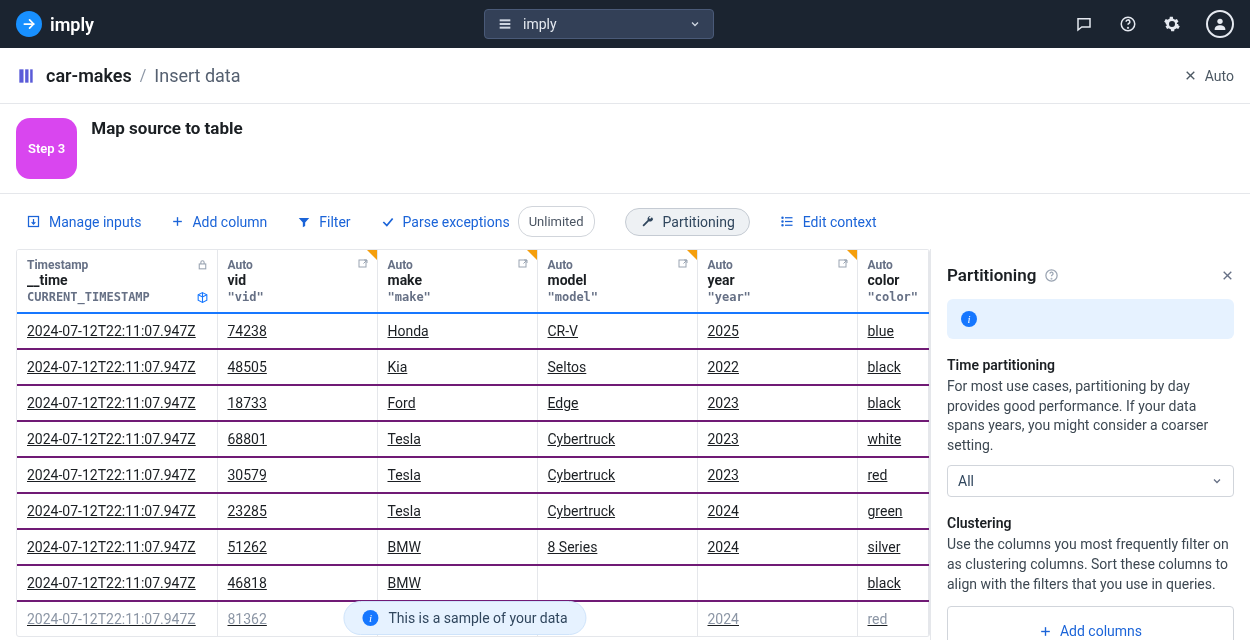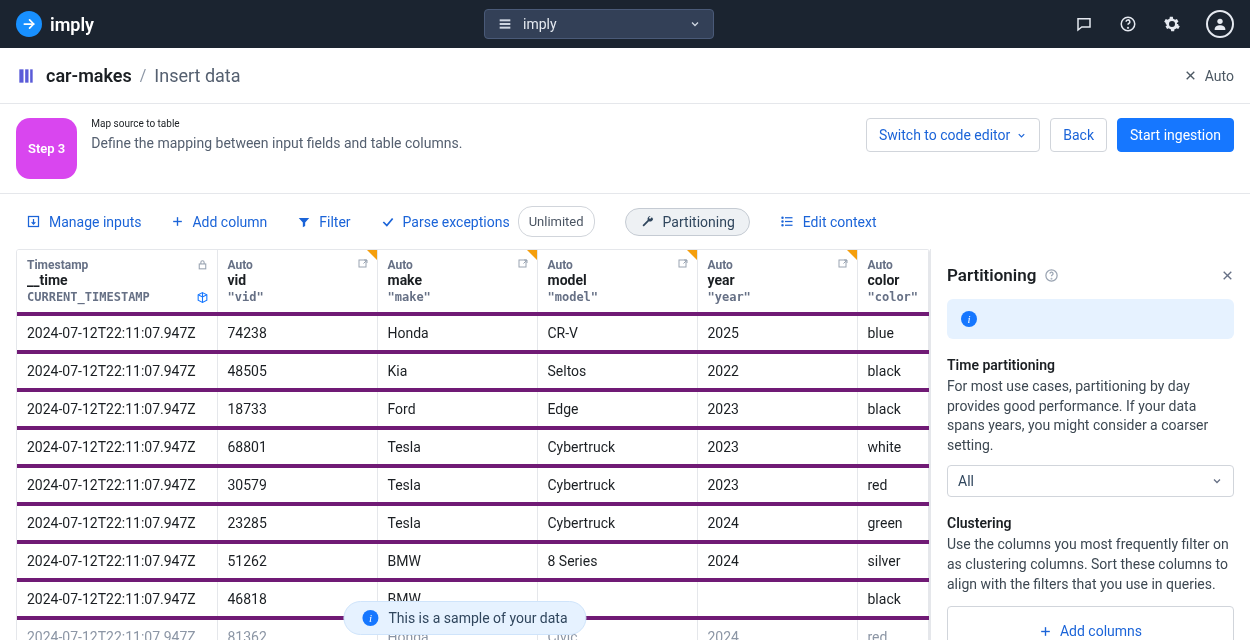--- a/index.html
+++ b/index.html
@@ -19,21 +19,21 @@
 .crumbrow { height: 56px; border-bottom: 1px solid #e5e7eb; display: flex; align-items: center; padding: 0 16px; }
 .crumb-ic { color: #5a5bd8; margin-right: 10px; }
 .crumb-main { font-size: 18px; font-weight: 600; color: #1b1f23; }
 .crumb-sep { margin: 0 8px; color: #8c96a5; }
 .crumb-sub { font-size: 18px; color: #556070; }
 .exit { margin-left: auto; display: flex; align-items: center; gap: 8px; color: #4c5863; font-size: 14px; }
 
 
 .steprow { display: flex; align-items: flex-start; padding: 14px 16px; border-bottom: 1px solid #e5e7eb; }
 .step-badge { background: #d946ef; color: #fff; font-size: 13px; font-weight: 600; border-radius: 14px; padding: 23px 12px; margin-right: 14px; }
-.step-txt .title { font-weight: 400; font-size: 10px; }
+.step-txt .title { font-weight: 700; font-size: 17px; }
 .step-txt .desc { font-size: 14px; color: #556070; margin-top: 6px; }
 .step-actions { margin-left: auto; display: flex; align-items: center; gap: 10px; }
 .btn { border: 1px solid #d1d5db; background: #fff; border-radius: 4px; padding: 8px 12px; font-size: 14px; color: #1b64d8; display: flex; align-items: center; gap: 6px; }
 .btn-secondary { color: #1b64d8; }
 .btn-primary { background: #1677ff; color: #fff; border-color: #1677ff; }
 
 
 .toolbar { display: flex; align-items: center; gap: 30px; padding: 12px 26px; color: #1b64d8; font-size: 14px; }
 .tb-item { display: flex; align-items: center; gap: 8px; }
 .pill { border: 1px solid #d1d5db; border-radius: 14px; padding: 7px 10px; color: #4b5563; font-size: 13px; }
@@ -49,21 +49,21 @@
 table { border-collapse: collapse; width: 100%; table-layout: fixed; }
 th, td { border-right: 1px solid #e5e7eb; }
 th { text-align: left; background: #fff; border-bottom: 2px solid #1677ff; padding: 8px 10px; font-weight: 700; font-size: 12px; color: #667085; vertical-align: top; position: relative; overflow: hidden; }
 th .autolab, th .tslab { color: #667085; font-size: 12px; }
 th .colname { color: #1b1f23; font-size: 14px; margin-top: 0; }
 th .src { font-family: ui-monospace, monospace; font-size: 12px; color: #667085; margin-top: 2px; }
 th .corner { position: absolute; top: 0; right: 0; width: 0; height: 0; border-top: 10px solid #f59e0b; border-left: 10px solid transparent; }
 th .colic { position: absolute; right: 8px; color: #9aa4b2; }
 th .colic.top { top: 8px; }
 th .colic.bot { bottom: 8px; }
-tbody tr { border-top: 4px solid #701a75; }
+tbody tr { border-top: 2px solid #701a75; text-decoration: underline; }
 tbody td { padding: 9px 10px; font-size: 14px; color: #1b1f23; white-space: nowrap; overflow: hidden; text-overflow: ellipsis; }
 tbody tr:last-child td { color: #8c96a5; }
 
 .sample-toast { position: absolute; left: 50%; transform: translateX(-50%); bottom: 18px; background: #e6f2ff; border: 1px solid #cfe4fb; border-radius: 20px; padding: 8px 18px; display: flex; align-items: center; gap: 10px; font-size: 14px; color: #30465d; }
 .info-dot { width: 16px; height: 16px; border-radius: 50%; background: #1677ff; display: flex; align-items: center; justify-content: center; color: #fff; font-family: ui-serif, serif; font-size: 11px; font-style: italic; }
 
 
 .panel-head { display: flex; align-items: center; gap: 8px; }
 .panel-head .t { font-size: 17px; font-weight: 600; }
 .panel-head .close { margin-left: auto; color: #667085; }
@@ -151,37 +151,20 @@
         </svg>
     </span>
     <span>Auto</span>
   </div>
 </div>
 
 <div class="steprow">
   <span class="step-badge">Step 3</span>
   <div class="step-txt">
     <div class="title">Map source to table</div>
-    <div class="desc">Define the mapping between input fields and table columns.</div>
-  </div>
-  <div class="step-actions">
-    <div class="btn btn-secondary">
-      <span>Switch to code editor</span>
-      <span>
-          <svg width="11" height="11" viewBox="0 0 24 24" fill="none" stroke="#1b64d8" stroke-width="2.5">
-            <polyline points="6 9 12 15 18 9"></polyline>
-          </svg>
-        </span>
-    </div>
-    <div class="btn btn-secondary">
-        <span>Back</span>
-      </div>
-    <div class="btn btn-primary">
-        <span>Start ingestion</span>
-      </div>
   </div>
 </div>
 
 <div class="toolbar">
   <div class="tb-item">
     <span>
         <svg width="15" height="15" viewBox="0 0 24 24" fill="none" stroke="#1b64d8" stroke-width="2">
           <rect x="4" y="4" width="16" height="16"></rect>
           <line x1="12" y1="8" x2="12" y2="16"></line>
           <polyline points="9 13 12 16 15 13"></polyline>

